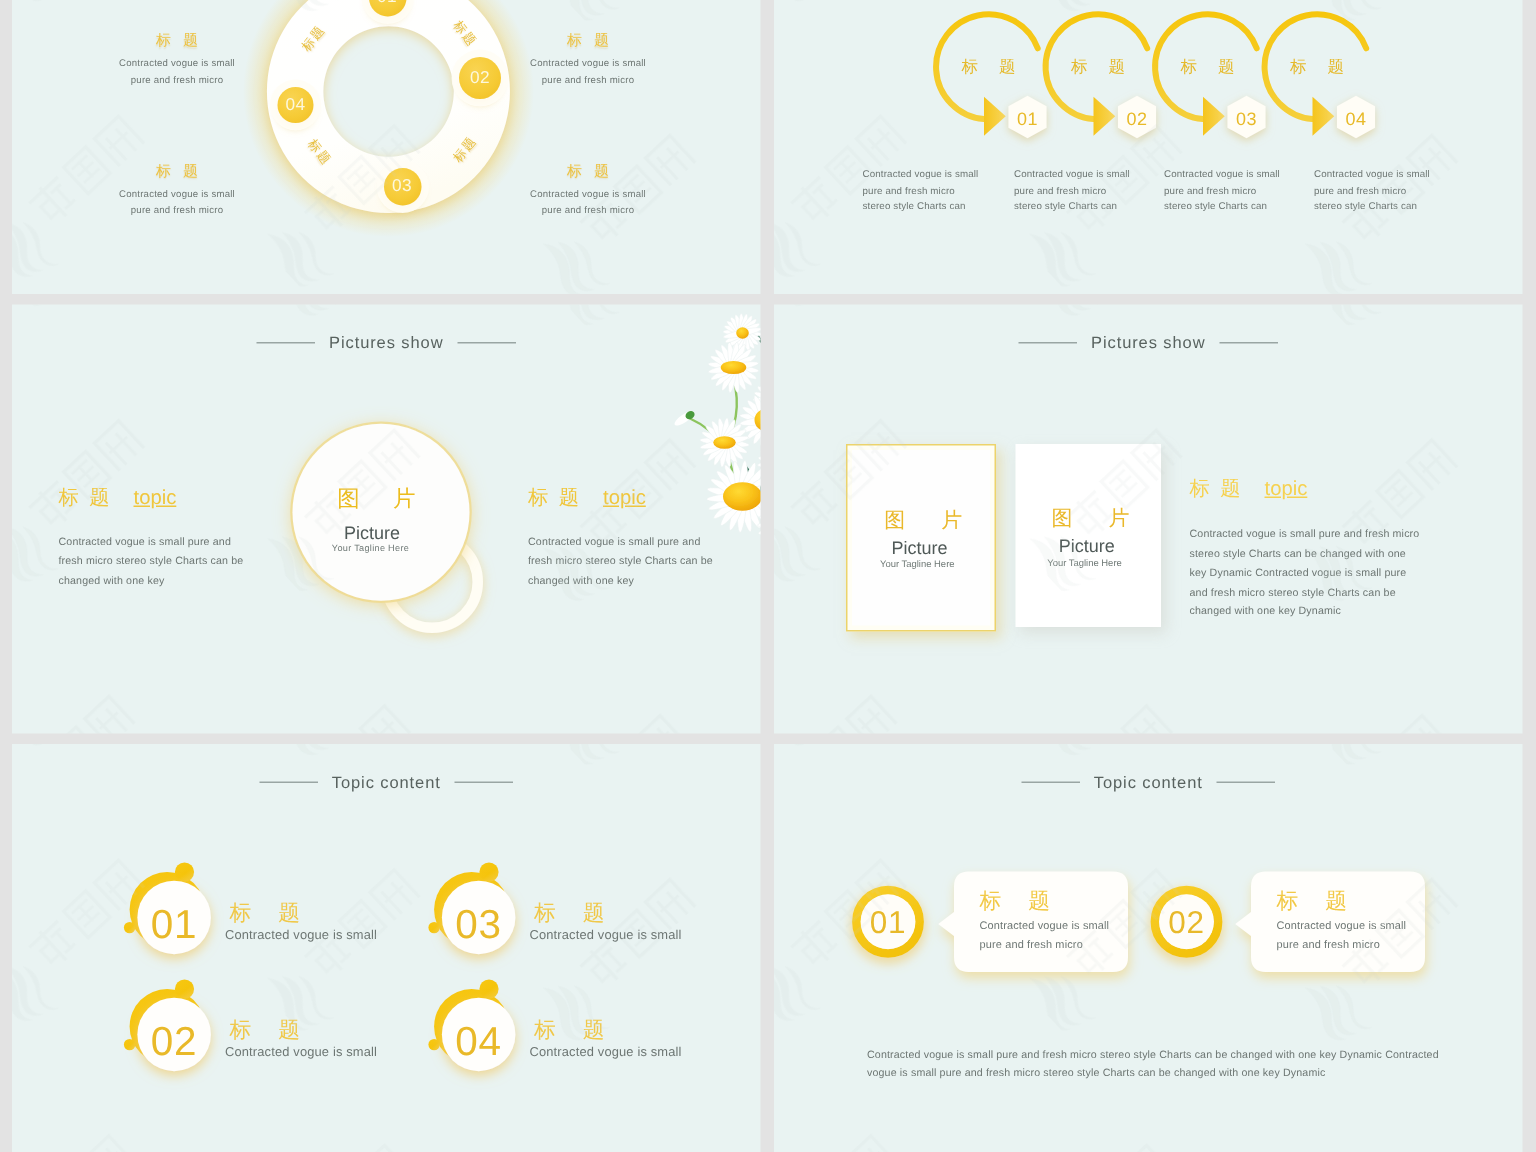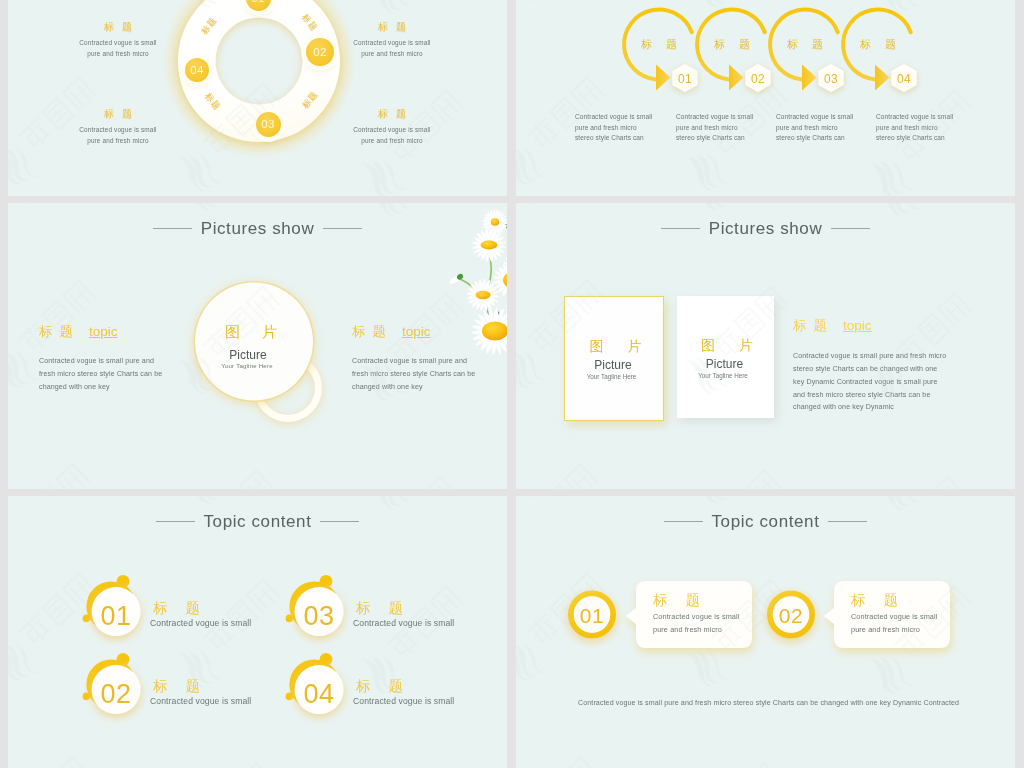--- a/index.html
+++ b/index.html
@@ -76,21 +76,21 @@
   .p2{left:160px;top:112px;}
   .p3{left:260px;top:112px;}
   .p4{left:360px;top:112px;}
 
   
   .sec-head{
     position:absolute;left:0;right:0;top:19px;height:13px;
     display:flex;align-items:center;justify-content:center;gap:9px;
   }
   .sec-head .rule{width:39px;height:1px;background:#99a5a3;display:block;}
-  .sec-title{color:#58625f;font-size:17px;letter-spacing:.6px;}
+  .sec-title{color:#58625f;font-size:11px;letter-spacing:.6px;}
 
   
   .pic-svg{position:absolute;left:0;top:0;}
   .pic-cn{position:absolute;left:183px;top:120px;width:120px;text-align:center;
           color:#ecbc1d;font-size:15px;letter-spacing:9px;text-indent:9px;}
   .pic-en{position:absolute;left:180px;top:145px;width:120px;text-align:center;
           color:#4f5957;font-size:12px;}
   .pic-tag{position:absolute;left:179px;top:159px;width:120px;text-align:center;
            color:#6f7976;font-size:6.1px;letter-spacing:.2px;}
   .s3txt{position:absolute;width:129px;}
@@ -641,15 +641,16 @@
       <div class="s6b">Contracted vogue is small</div>
       <div class="s6b">pure and fresh micro</div>
     </div>
     <div class="s6card c2">
       <div class="s6t">标 题</div>
       <div class="s6b">Contracted vogue is small</div>
       <div class="s6b">pure and fresh micro</div>
     </div>
     <div class="s6foot">
       <div>Contracted vogue is small pure and fresh micro stereo style Charts can be changed with one key Dynamic Contracted</div>
+      <div>vogue is small pure and fresh micro stereo style Charts can be changed with one key Dynamic</div>
     </div>
   </div>
 </div>
 
 </body></html>

